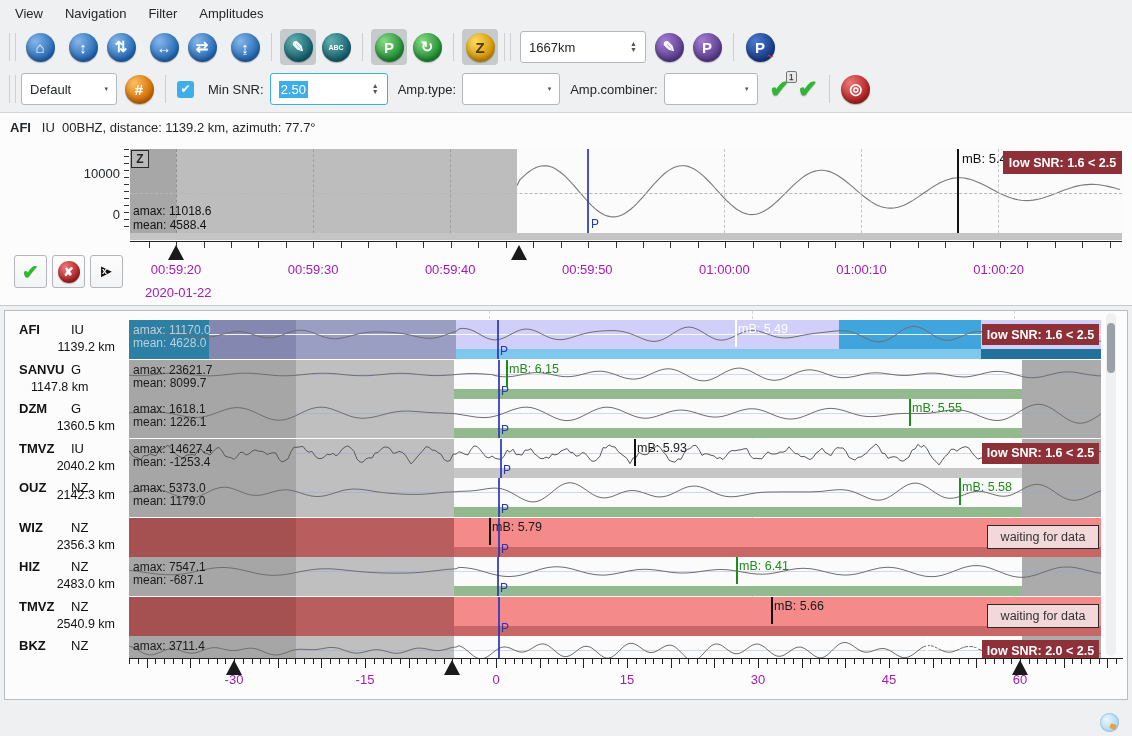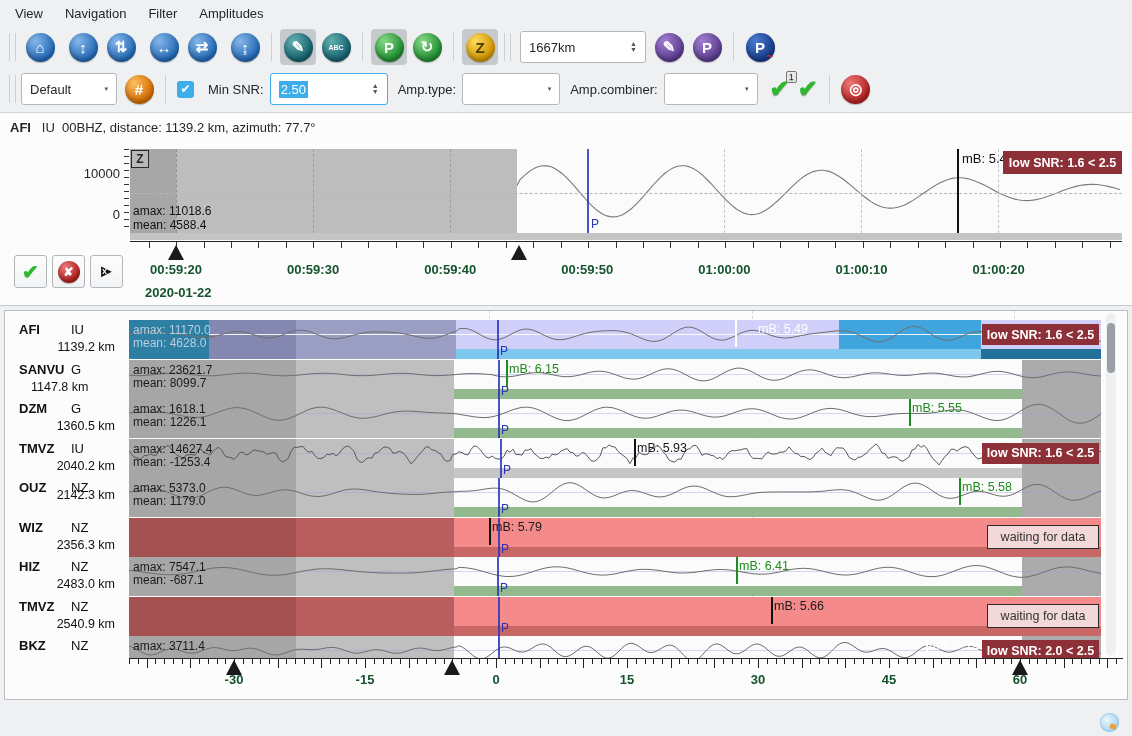--- a/index.html
+++ b/index.html
@@ -41,21 +41,21 @@
   #top-panel{position:absolute;top:112px;left:0;width:1132px;height:192px;background:#fcfcfc;
         border-top:1px solid #d3d6d8;border-bottom:1px solid #c6c9cc;}
   #main-panel{position:absolute;top:310px;left:4px;width:1124px;height:390px;background:#fcfcfc;
         border:1px solid #b9bdc1;box-sizing:border-box;}
   .badge-snr{background:#8e3038;color:#fff;font-weight:bold;font-size:12.5px;display:flex;
         align-items:center;justify-content:center;}
   .badge-wait{background:#f2d8d9;color:#333;font-size:12.5px;border:1px solid #2a2a2a;display:flex;
         align-items:center;justify-content:center;}
   .pushbtn{position:absolute;width:31px;height:31px;border:1px solid #b2b6ba;border-radius:3px;
         background:linear-gradient(#fdfdfd,#f2f3f4);display:flex;align-items:center;justify-content:center;}
-  .small-tick-label{font-size:13px;color:#14532d;font-weight:bold;}
+  .small-tick-label{font-size:13px;color:#a21caf;}
   .tri-up{width:0;height:0;border-left:8px solid transparent;border-right:8px solid transparent;border-bottom:15px solid #1a1a1a;}
   svg{display:block;}
 </style>
 </head>
 <body>
 
 <div id="menubar">
   <span class="menu-item">View</span>
   <span class="menu-item">Navigation</span>
   <span class="menu-item">Filter</span>
@@ -271,21 +271,21 @@
         <div style="position: absolute; left: 327px; bottom: 0px; width: 525px; height: 10px; background: rgb(126, 200, 238);"></div>
         <div style="position: absolute; left: 852px; bottom: 0px; width: 120px; height: 10px; background: rgb(34, 113, 154);"></div>
         <div style="position: absolute; left: 710px; top: 0px; width: 142px; height: 29px; background: rgb(63, 165, 220);"></div>
         <div style="position: absolute; left: 80px; top: 14px; width: 892px; height: 1px; background: rgba(255, 255, 255, 0.9);"></div>
         <svg width="972" height="29" style="position: absolute; left: 0px; top: 0px;">
           <path d="M0 14.9 L3 14.0 L6 13.3 L9 12.7 L12 12.3 L15 12.1 L18 12.0 L21 12.0 L24 12.1 L27 12.3 L30 12.5 L33 12.7 L36 12.9 L39 13.1 L42 13.3 L45 13.6 L48 13.8 L51 14.2 L54 14.5 L57 15.0 L60 15.4 L63 15.9 L66 16.4 L69 16.8 L72 17.1 L75 17.2 L78 17.2 L81 17.0 L84 16.6 L87 16.0 L90 15.2 L93 14.4 L96 13.6 L99 12.8 L102 12.2 L105 11.7 L108 11.5 L111 11.5 L114 11.9 L117 12.5 L120 13.2 L123 14.2 L126 15.1 L129 16.1 L132 16.9 L135 17.5 L138 17.9 L141 17.9 L144 17.6 L147 17.0 L150 16.1 L153 15.1 L156 13.9 L159 12.8 L162 11.8 L165 10.9 L168 10.4 L171 10.2 L174 10.3 L177 10.7 L180 11.5 L183 12.4 L186 13.6 L189 14.8 L192 15.9 L195 17.0 L198 17.8 L201 18.4 L204 18.7 L207 18.8 L210 18.5 L213 18.0 L216 17.4 L219 16.6 L222 15.8 L225 15.0 L228 14.2 L231 13.5 L234 13.0 L237 12.5 L240 12.2 L243 12.0 L246 11.9 L249 11.9 L252 12.0 L255 12.0 L258 12.1 L261 12.3 L264 12.5 L267 12.7 L270 13.1 L273 13.5 L276 14.0 L279 14.6 L282 15.3 L285 16.0 L288 16.7 L291 17.3 L294 17.8 L297 18.2 L300 18.3 L303 18.2 L306 17.9 L309 17.3 L312 16.4 L315 15.4 L318 14.4 L321 13.3 L324 12.2 L327 11.4 L330 8.9 L333 8.4 L336 8.5 L339 9.0 L342 9.9 L345 11.2 L348 12.8 L351 14.5 L354 16.2 L357 17.7 L360 18.8 L363 19.6 L366 19.9 L369 19.6 L372 18.9 L375 17.8 L378 16.4 L381 14.8 L384 13.2 L387 11.7 L390 10.4 L393 9.5 L396 9.1 L399 9.1 L402 9.6 L405 10.5 L408 11.7 L411 13.1 L414 14.7 L417 16.1 L420 17.4 L423 18.5 L426 19.2 L429 19.6 L432 19.7 L435 19.4 L438 18.8 L441 18.0 L444 17.1 L447 16.1 L450 15.2 L453 14.3 L456 13.5 L459 12.8 L462 12.2 L465 11.8 L468 11.4 L471 11.1 L474 10.9 L477 10.8 L480 10.7 L483 10.6 L486 10.7 L489 10.9 L492 11.3 L495 11.8 L498 12.6 L501 13.5 L504 14.7 L507 15.9 L510 17.2 L513 18.5 L516 19.7 L519 20.6 L522 21.2 L525 21.4 L528 21.2 L531 20.5 L534 19.3 L537 17.8 L540 16.0 L543 14.1 L546 12.2 L549 10.4 L552 8.9 L555 7.8 L558 7.2 L561 7.1 L564 7.7 L567 8.7 L570 10.1 L573 11.8 L576 13.7 L579 15.5 L582 17.2 L585 18.6 L588 19.6 L591 20.1 L594 20.1 L597 19.6 L600 18.6 L603 17.4 L606 16.0 L609 14.5 L612 13.1 L615 11.9 L618 11.0 L621 10.5 L624 10.3 L627 10.6 L630 11.2 L633 12.1 L636 13.1 L639 14.2 L642 15.3 L645 16.3 L648 17.1 L651 17.6 L654 17.9 L657 18.0 L660 17.8 L663 17.4 L666 16.8 L669 16.3 L672 15.6 L675 15.1 L678 14.5 L681 14.0 L684 13.6 L687 13.2 L690 12.9 L693 12.5 L696 12.2 L699 11.8 L702 11.5 L705 11.2 L708 10.9 L711 10.7 L714 10.8 L717 11.0 L720 11.5 L723 12.2 L726 13.2 L729 14.4 L732 15.8 L735 17.3 L738 18.7 L741 20.0 L744 21.0 L747 21.7 L750 21.9 L753 21.6 L756 20.9 L759 19.6 L762 18.0 L765 16.0 L768 13.9 L771 11.8 L774 9.9 L777 8.3 L780 7.1 L783 6.4 L786 6.4 L789 6.9 L792 7.9 L795 9.4 L798 11.2 L801 13.1 L804 15.1 L807 16.9 L810 18.4 L813 19.5 L816 20.2 L819 20.3 L822 20.0 L825 19.3 L828 18.3 L831 17.0 L834 15.7 L837 14.4 L840 13.3 L843 12.4 L846 11.8 L849 11.6 L852 11.6 L855 11.9 L858 12.4 L861 13.1 L864 13.8 L867 14.4 L870 15.0 L873 15.5 L876 15.8 L879 16.0 L882 16.0 L885 15.9 L888 15.7 L891 15.5 L894 15.2 L897 15.1 L900 14.9 L903 14.8 L906 14.7 L909 14.6 L912 14.5 L915 14.3 L918 14.1 L921 13.7 L924 13.2 L927 12.7 L930 12.1 L933 11.6 L936 11.2 L939 11.0 L942 11.0 L945 11.2 L948 11.8 L951 12.8 L954 13.9 L957 15.3 L960 16.8 L963 18.3 L966 19.7 L969 20.7 L972 21.5 " fill="none" stroke="#6f6f6f" stroke-width="1"></path>
         </svg>
         <div style="position: absolute; left: 368px; top: 0px; width: 2px; height: 39px; background: rgb(42, 53, 184); opacity: 0.85;"></div>
         <div style="position: absolute; left: 371px; bottom: 1px; color: rgb(42, 53, 184); font-size: 12px;">P</div>
         <div style="position: absolute; left: 606px; top: 0px; width: 1.5px; height: 27px; background: rgb(255, 255, 255);"></div>
-        <div style="position: absolute; left: 609px; top: 2px; font-size: 12.5px; color: rgb(255, 255, 255); padding-left: 20px;">mB: 5.49</div>
+        <div style="position: absolute; left: 609px; top: 2px; font-size: 12.5px; color: rgb(255, 255, 255);">mB: 5.49</div>
         <div style="position: absolute; left: 4px; top: 3px; font-size: 12px; color: rgb(185, 207, 221);">amax: 11170.0</div>
         <div style="position: absolute; left: 4px; top: 16px; font-size: 12px; color: rgb(185, 207, 221);">mean: 4628.0</div>
         <div class="badge-snr" style="position: absolute; left: 853px; top: 4px; width: 117px; height: 21px;">low SNR: 1.6 &lt; 2.5</div>
       </div>
       <div style="position: absolute; left: 0px; top: 48.5px; width: 124px; height: 39px;">
         <div style="position: absolute; left: 14px; top: 2px; font-weight: bold; font-size: 13px; color: rgb(17, 17, 17);">SANVU</div>
         <div style="position: absolute; left: 66px; top: 2px; font-size: 13px; color: rgb(17, 17, 17);">G</div>
         <div style="position: absolute; left: 26px; top: 20px; width: 84px; font-size: 12.5px; color: rgb(17, 17, 17);">1147.8 km</div>
       </div>
       <div style="position: absolute; left: 124px; top: 48.5px; width: 972px; height: 39px; overflow: hidden;">

